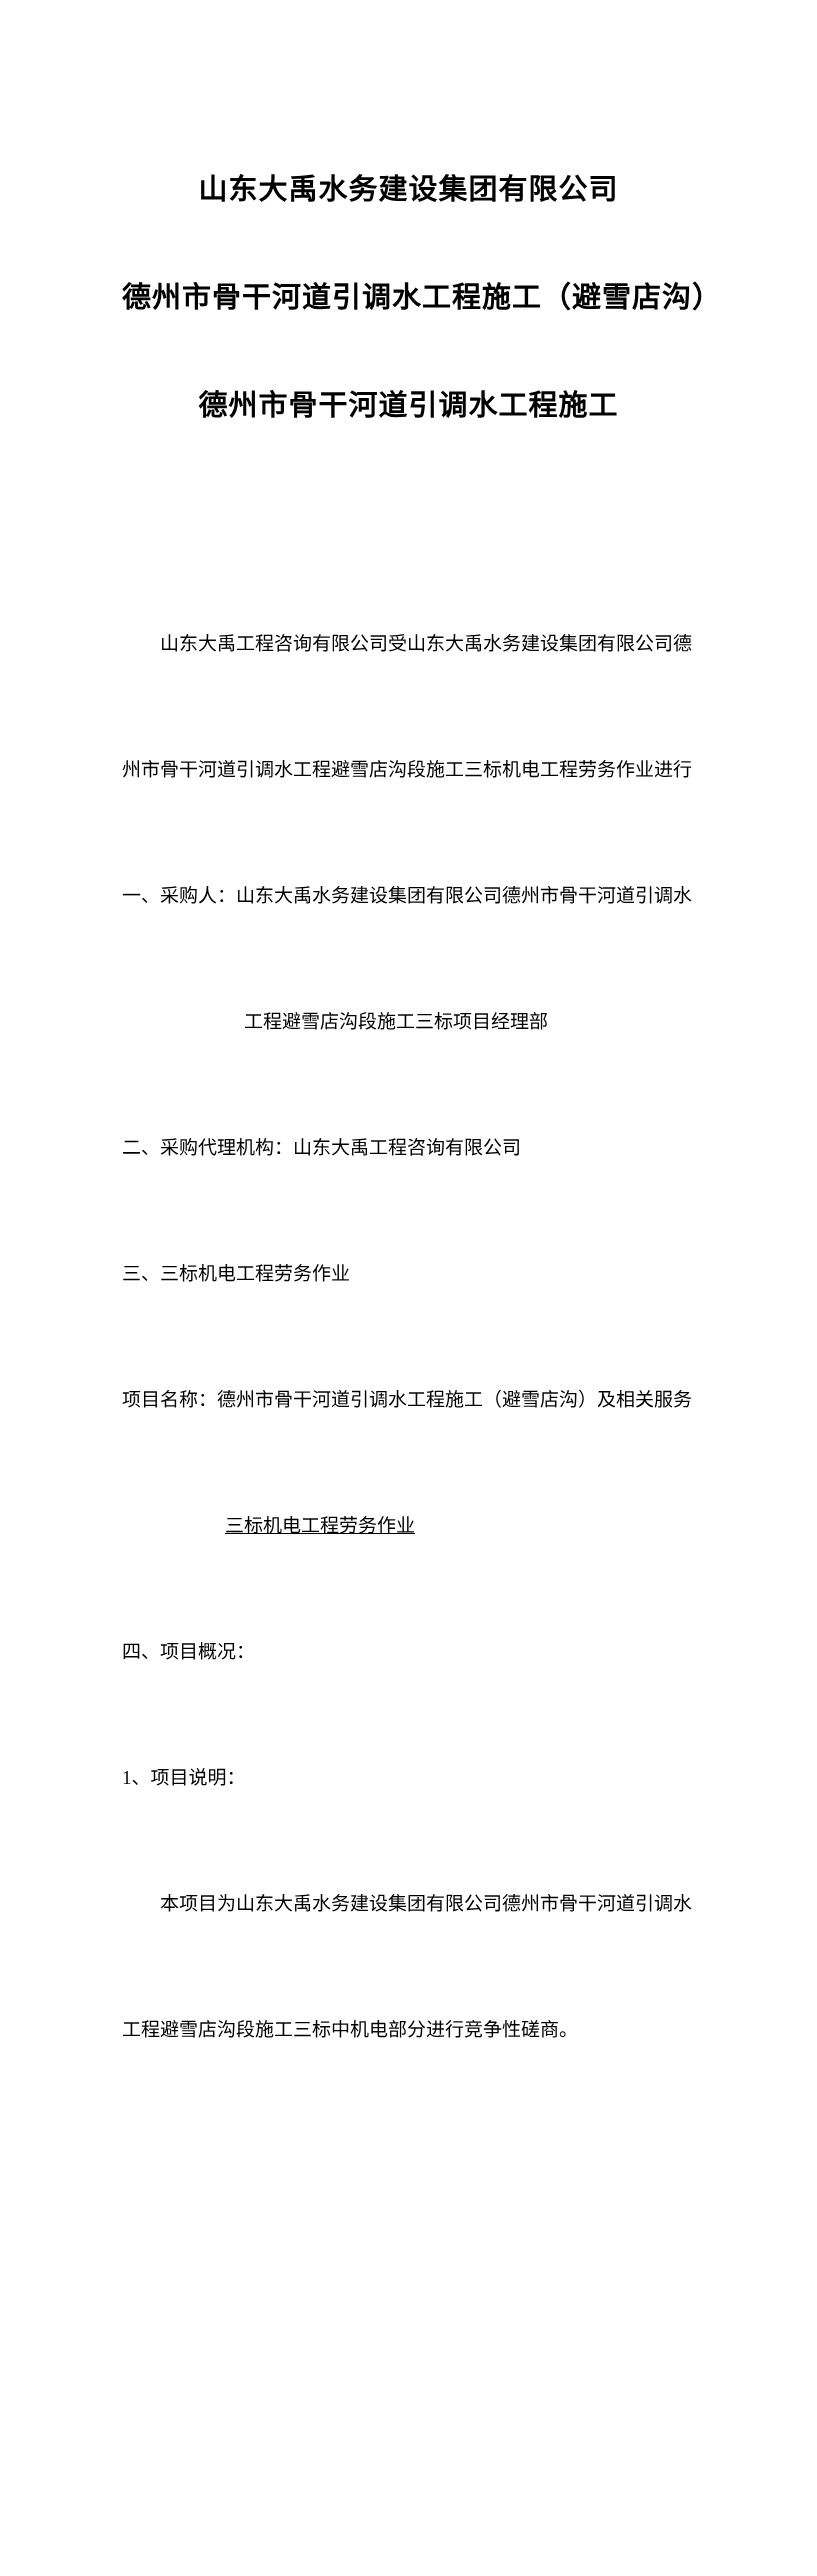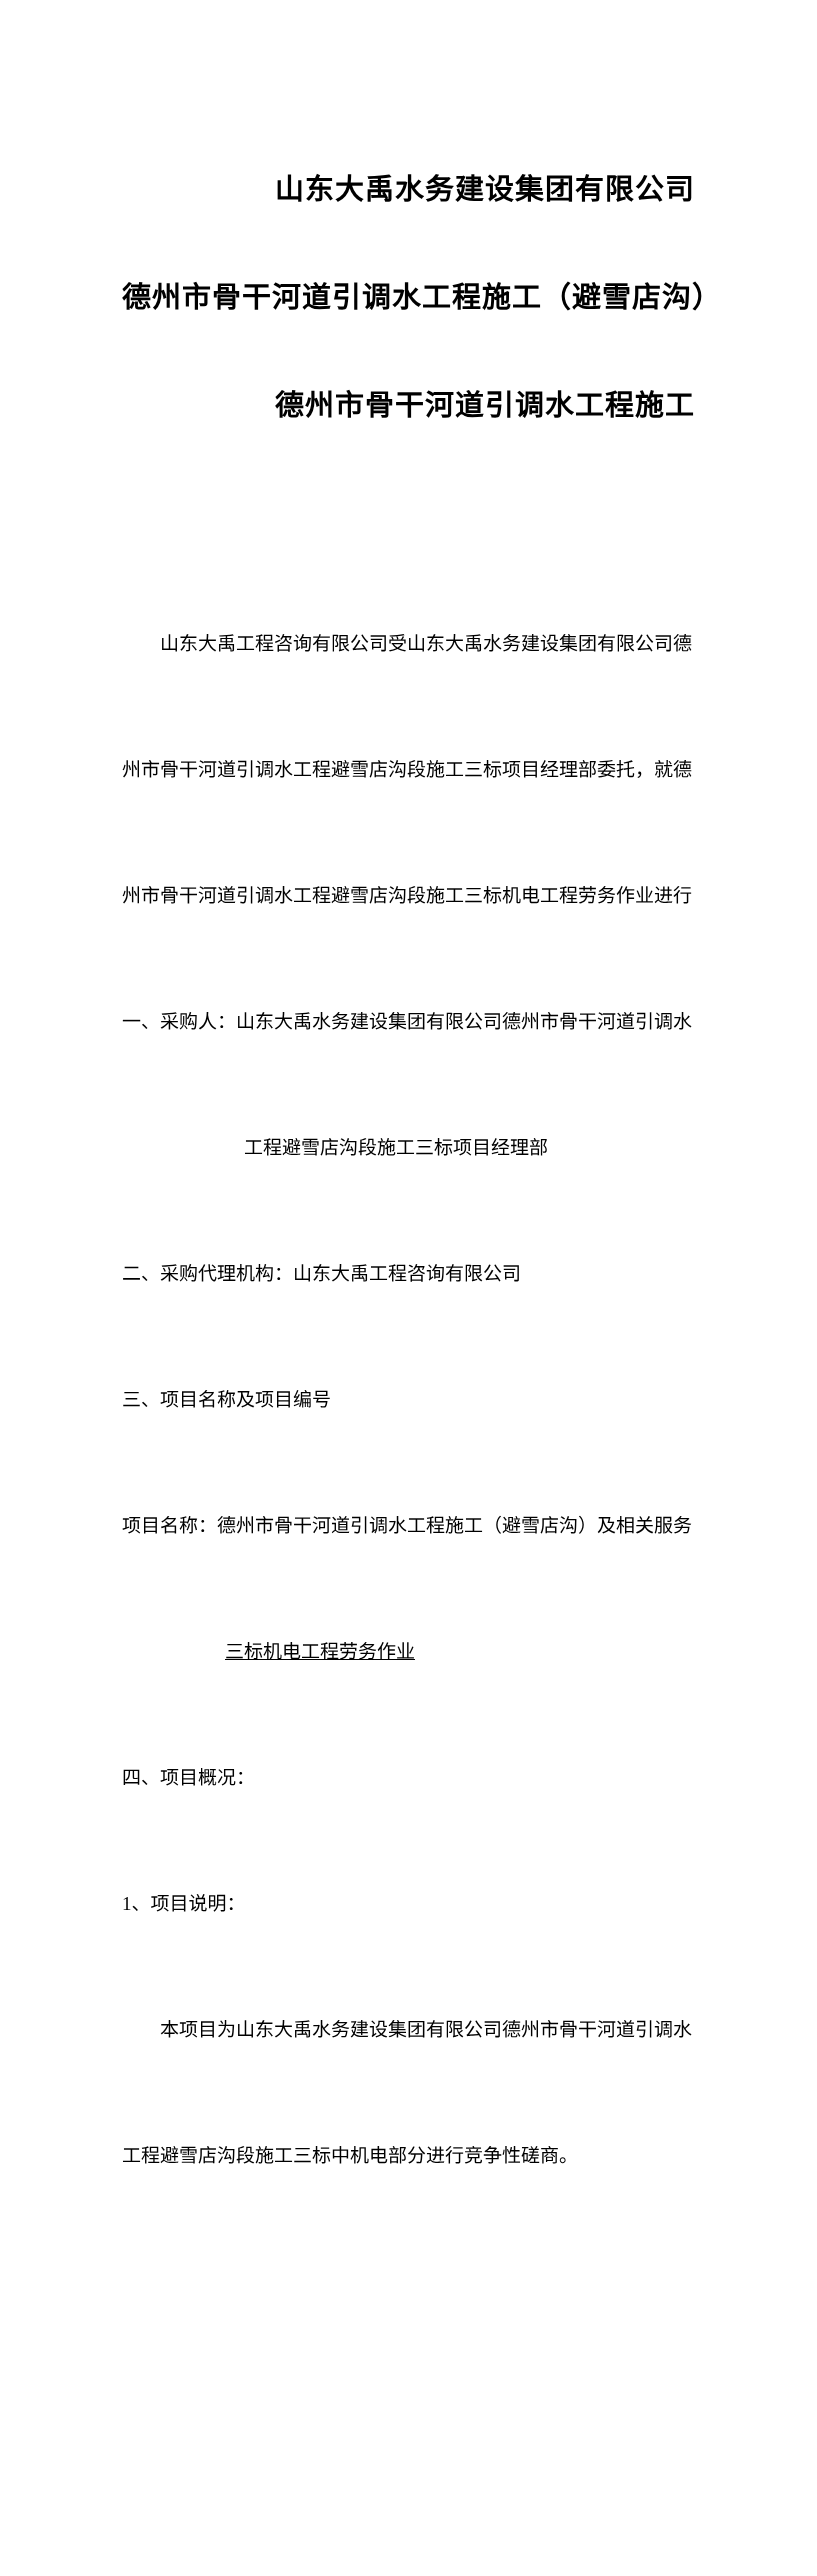--- a/index.html
+++ b/index.html
@@ -13,21 +13,21 @@
     width: 817px;
     height: 2622px;
     margin: 0 auto;
     background: #ffffff;
     color: #000000;
     box-sizing: border-box;
     padding: 99px 122px 0 122px;
     overflow: hidden;
   }
   .title-block {
-    text-align: right;
+    text-align: center;
     font-family: "Liberation Sans", "DejaVu Sans", sans-serif;
     font-weight: 700;
     font-size: 29px;
     line-height: 36px;
     letter-spacing: 1px;
     white-space: pre;
   }
   .body-block {
     margin-top: 44px;
     font-family: "Liberation Serif", "DejaVu Serif", serif;
@@ -48,26 +48,25 @@
 <div class="page">
 
   <div class="title-block">
     <div class="title-line">山东大禹水务建设集团有限公司</div>
     <div class="title-line">德州市骨干河道引调水工程施工（避雪店沟）</div>
     <div class="title-line">德州市骨干河道引调水工程施工</div>
   </div>
 
   <div class="body-block">
     <div class="line i2">山东大禹工程咨询有限公司受山东大禹水务建设集团有限公司德</div>
-    <div class="line">州市骨干河道引调水工程避雪店沟段施工三标项目经理部委托，就德</div>
     <div class="line">州市骨干河道引调水工程避雪店沟段施工三标机电工程劳务作业进行</div>
     <div class="line">一、采购人：山东大禹水务建设集团有限公司德州市骨干河道引调水</div>
     <div class="line i6">工程避雪店沟段施工三标项目经理部</div>
     <div class="line">二、采购代理机构：山东大禹工程咨询有限公司</div>
-    <div class="line">三、项目名称及项目编号</div>
+    <div class="line">三、三标机电工程劳务作业</div>
     <div class="line">项目名称：德州市骨干河道引调水工程施工（避雪店沟）及相关服务</div>
     <div class="line i5">三标机电工程劳务作业</div>
     <div class="line">四、项目概况：</div>
     <div class="line">1、项目说明：</div>
     <div class="line i2">本项目为山东大禹水务建设集团有限公司德州市骨干河道引调水</div>
     <div class="line">工程避雪店沟段施工三标中机电部分进行竞争性磋商。</div>
     
     
     
     

